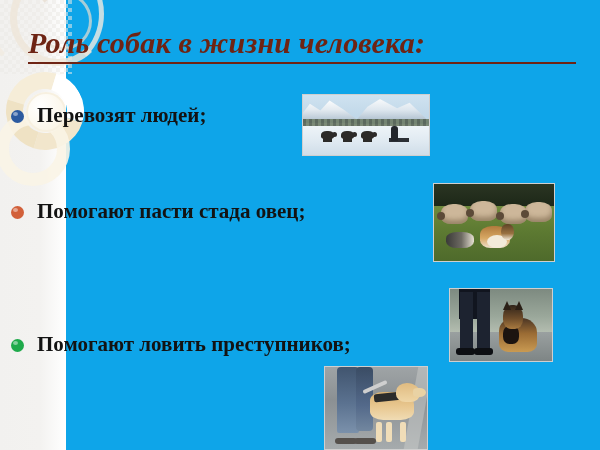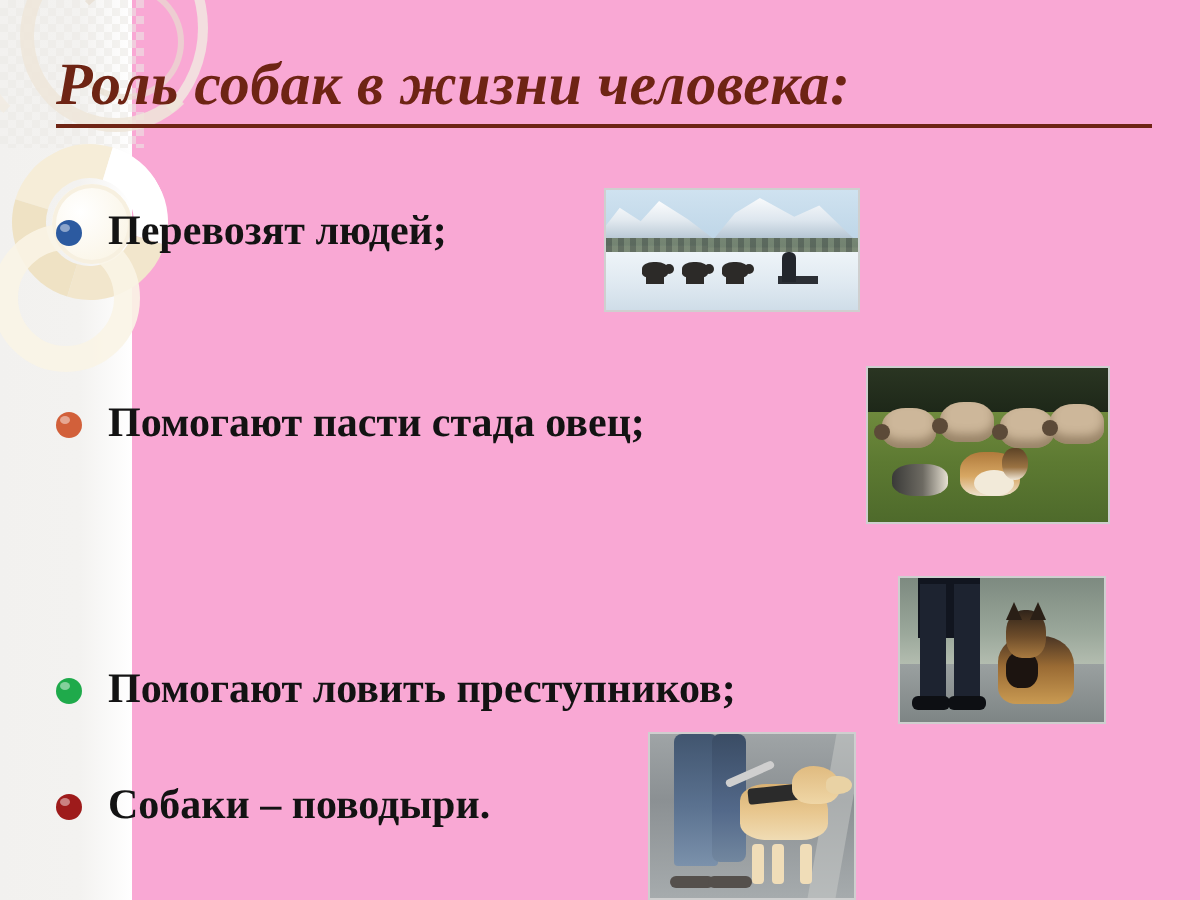--- a/index.html
+++ b/index.html
@@ -6,21 +6,21 @@
   html,body { width:600px; height:450px; overflow:hidden; }
   body {
     font-family: "Liberation Serif", "DejaVu Serif", serif;
     background:#ffffff;
     position:relative;
   }
 
   
   #slide {
     position:absolute; left:0; top:0; width:600px; height:450px;
-    background:#f9a8d4; overflow:hidden;
+    background:#0ea5e9; overflow:hidden;
   }
 
   
   .left-band {
     position:absolute; left:0; top:0; width:66px; height:450px;
     background:linear-gradient(to right,#f2f1ef 0%,#f3f2f0 60%,#ffffff 100%);
   }
 
   
   .corner-texture {
@@ -83,21 +83,21 @@
     white-space:nowrap;
     letter-spacing:.2px;
   }
   .title-rule {
     position:absolute; left:0; top:36px; width:548px; height:2px;
     background:#6e2414;
   }
 
   
   .bullet-row {
-    position:absolute; left:28px; display:flex; align-items:center;
+    position:absolute; left:11px; display:flex; align-items:center;
   }
   .bullet-dot {
     width:13px; height:13px; border-radius:50%;
     margin-right:13px; flex:0 0 auto;
     position:relative; top:1px;
   }
   .bullet-dot::after{
     content:""; position:absolute; left:2px; top:2px;
     width:5px; height:4px; border-radius:50%;
     background:rgba(255,255,255,.45);
@@ -413,18 +413,14 @@
   <div class="bullet-row" id="row-2">
     <span class="bullet-dot" style="background: rgb(210, 96, 58);"></span>
     <span class="bullet-text" style="color: rgb(19, 19, 19);">Помогают пасти стада овец;</span>
   </div>
 
   <div class="bullet-row" id="row-3">
     <span class="bullet-dot" style="background: rgb(31, 170, 75);"></span>
     <span class="bullet-text" style="color: rgb(19, 19, 19);">Помогают ловить преступников;</span>
   </div>
 
-  <div class="bullet-row" id="row-4">
-    <span class="bullet-dot" style="background: rgb(158, 27, 27);"></span>
-    <span class="bullet-text" style="color: rgb(19, 19, 19);">Собаки – поводыри.</span>
-  </div>
 
 </div>
 
 </body></html>

